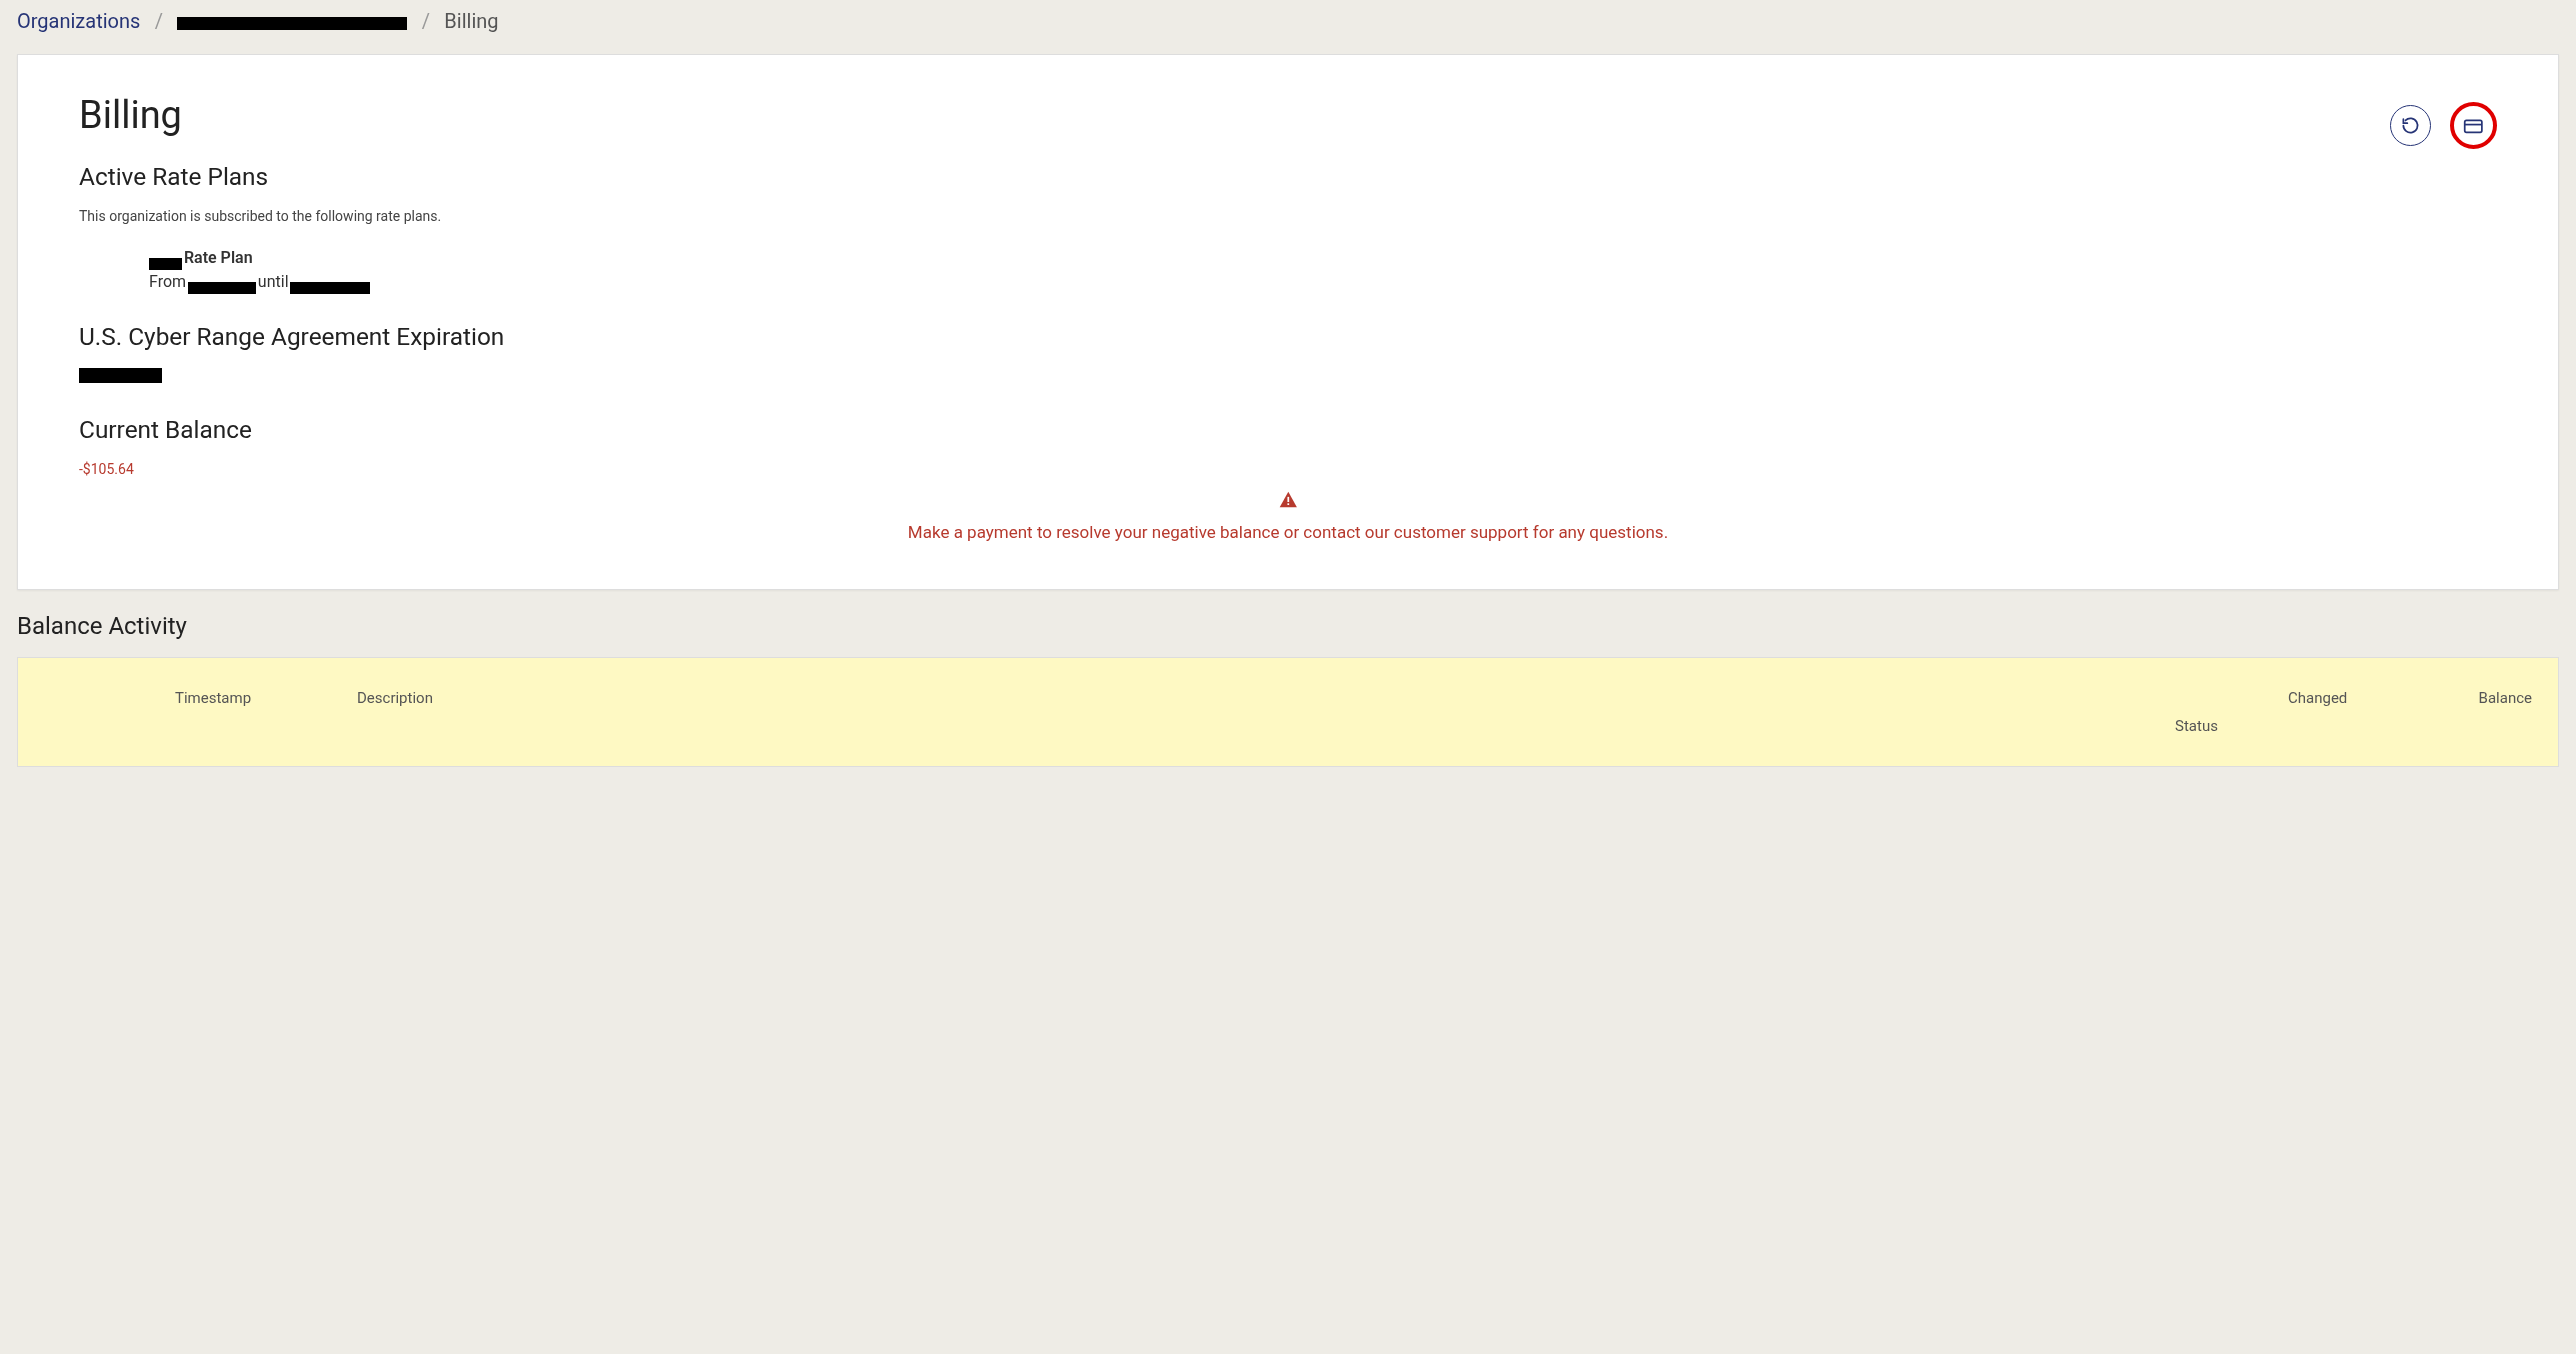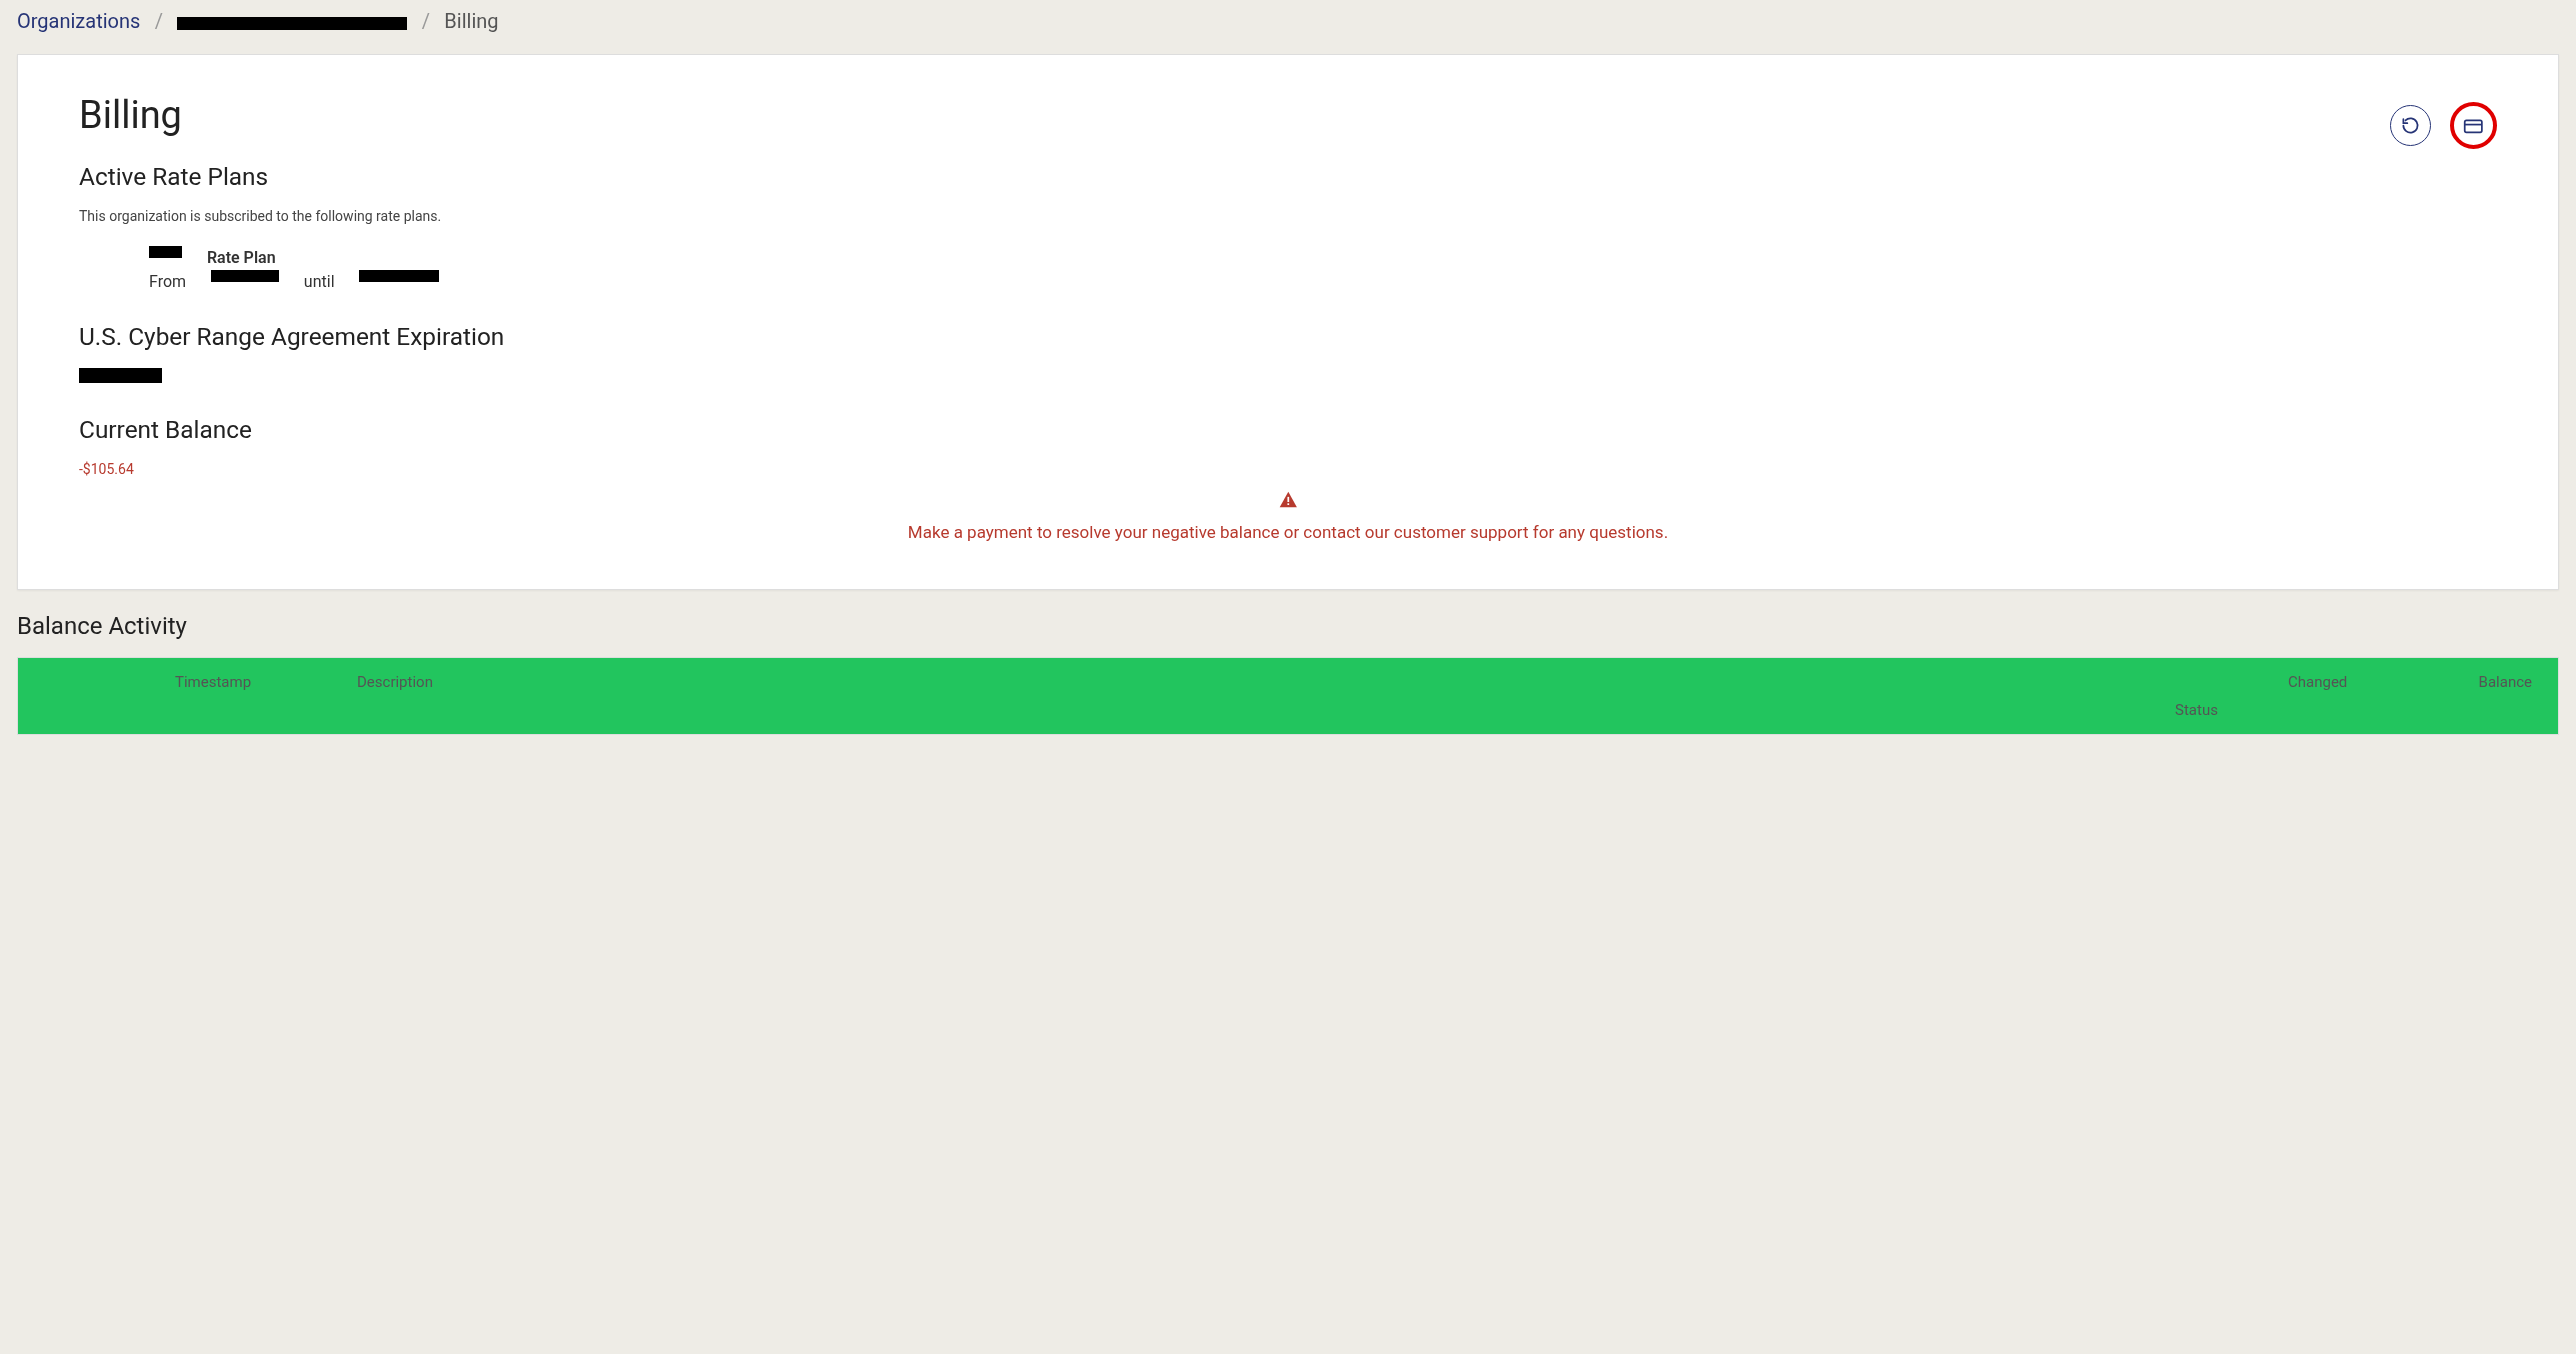--- a/index.html
+++ b/index.html
@@ -113,22 +113,21 @@
       margin-bottom: 22.5px;
     }
     .rate-plan-block {
       margin-left: 70px;
       margin-bottom: 28px;
       line-height: 1.5;
       font-size: 16px;
     }
     .rate-plan-block .line {
       display: flex;
-      align-items: flex-start;
-      gap: 23px;
+      align-items: flex-end;
     }
     .redact-sm {
       display: inline-block;
       background: #000;
       height: 12.2px;
       vertical-align: middle;
     }
     .bold {
       font-weight: 600;
     }
@@ -159,24 +158,24 @@
       height: 20.6px;
       fill: #b73a2e;
     }
     .balance-activity-heading {
       font-size: 24px;
       font-weight: 400;
       color: #222;
       margin: 19px 17px 17px 17px;
     }
     .table-card {
-      background: #22c55e;
+      background: #fef9c3;
       margin: 0 17px;
       border: 0.9px solid #ddd;
-      padding: 15px 26px;
+      padding: 31px 26px;
     }
     .table-header {
       display: flex;
       font-size: 15px;
       color: #555;
       font-weight: 400;
     }
     .col-timestamp { flex: 0 0 150px; margin-left: 131px; }
     .col-description { flex: 1 1 auto; margin-left: 32px; }
     .col-status { flex: 0 0 113px; text-align: left; margin-top: 28px; }

